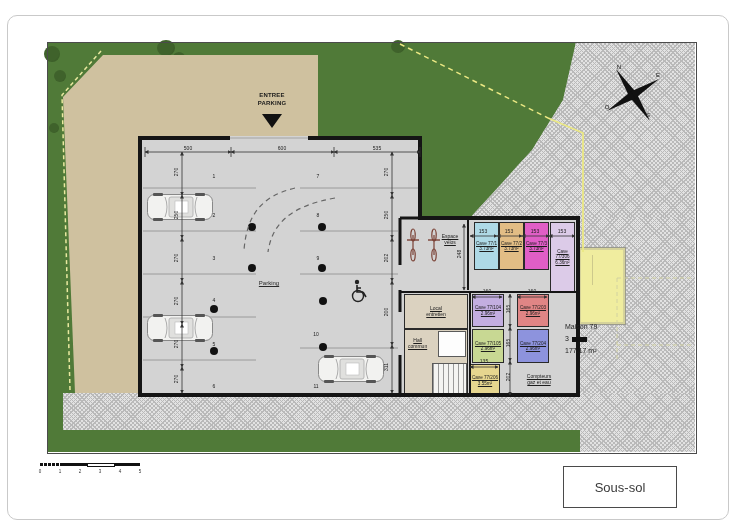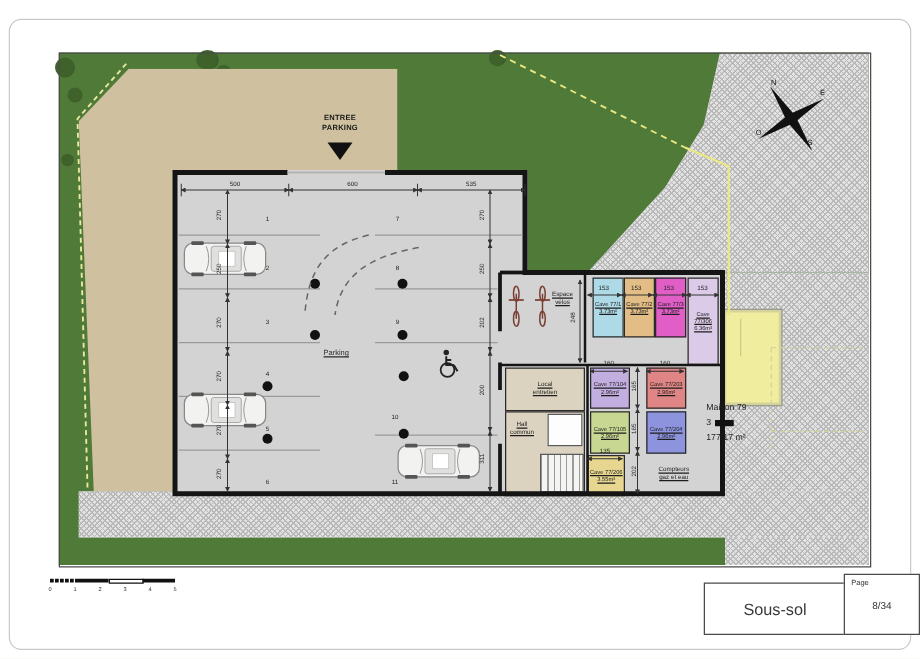--- a/index.html
+++ b/index.html
@@ -194,24 +194,20 @@
   <div class="abs scale-num" style="left:35px;top:469px;">0</div>
   <div class="abs scale-num" style="left:55px;top:469px;">1</div>
   <div class="abs scale-num" style="left:75px;top:469px;">2</div>
   <div class="abs scale-num" style="left:95px;top:469px;">3</div>
   <div class="abs scale-num" style="left:115px;top:469px;">4</div>
   <div class="abs scale-num" style="left:135px;top:469px;">5</div>
 
   <div class="abs tb tb1">
     <span class="name">Sous-sol</span>
   </div>
-  <div class="abs tb tb2">
-    <span class="pl">Page</span>
-    <span class="pn">8/34</span>
-  </div>
 
   <svg class="layer" width="736" height="527" viewBox="0 0 736 527">
     <defs>
       <marker id="ar" viewBox="0 0 8 8" refX="7" refY="4" markerWidth="5" markerHeight="5" orient="auto-start-reverse">
         <path d="M0,0 L8,4 L0,8 z" fill="#333"></path>
       </marker>
     </defs>
 
     <g>
       <polyline points="101,51 62,95 70,390" fill="none" stroke="#e9e9a0" stroke-width="1.5" stroke-dasharray="4,3"></polyline>

